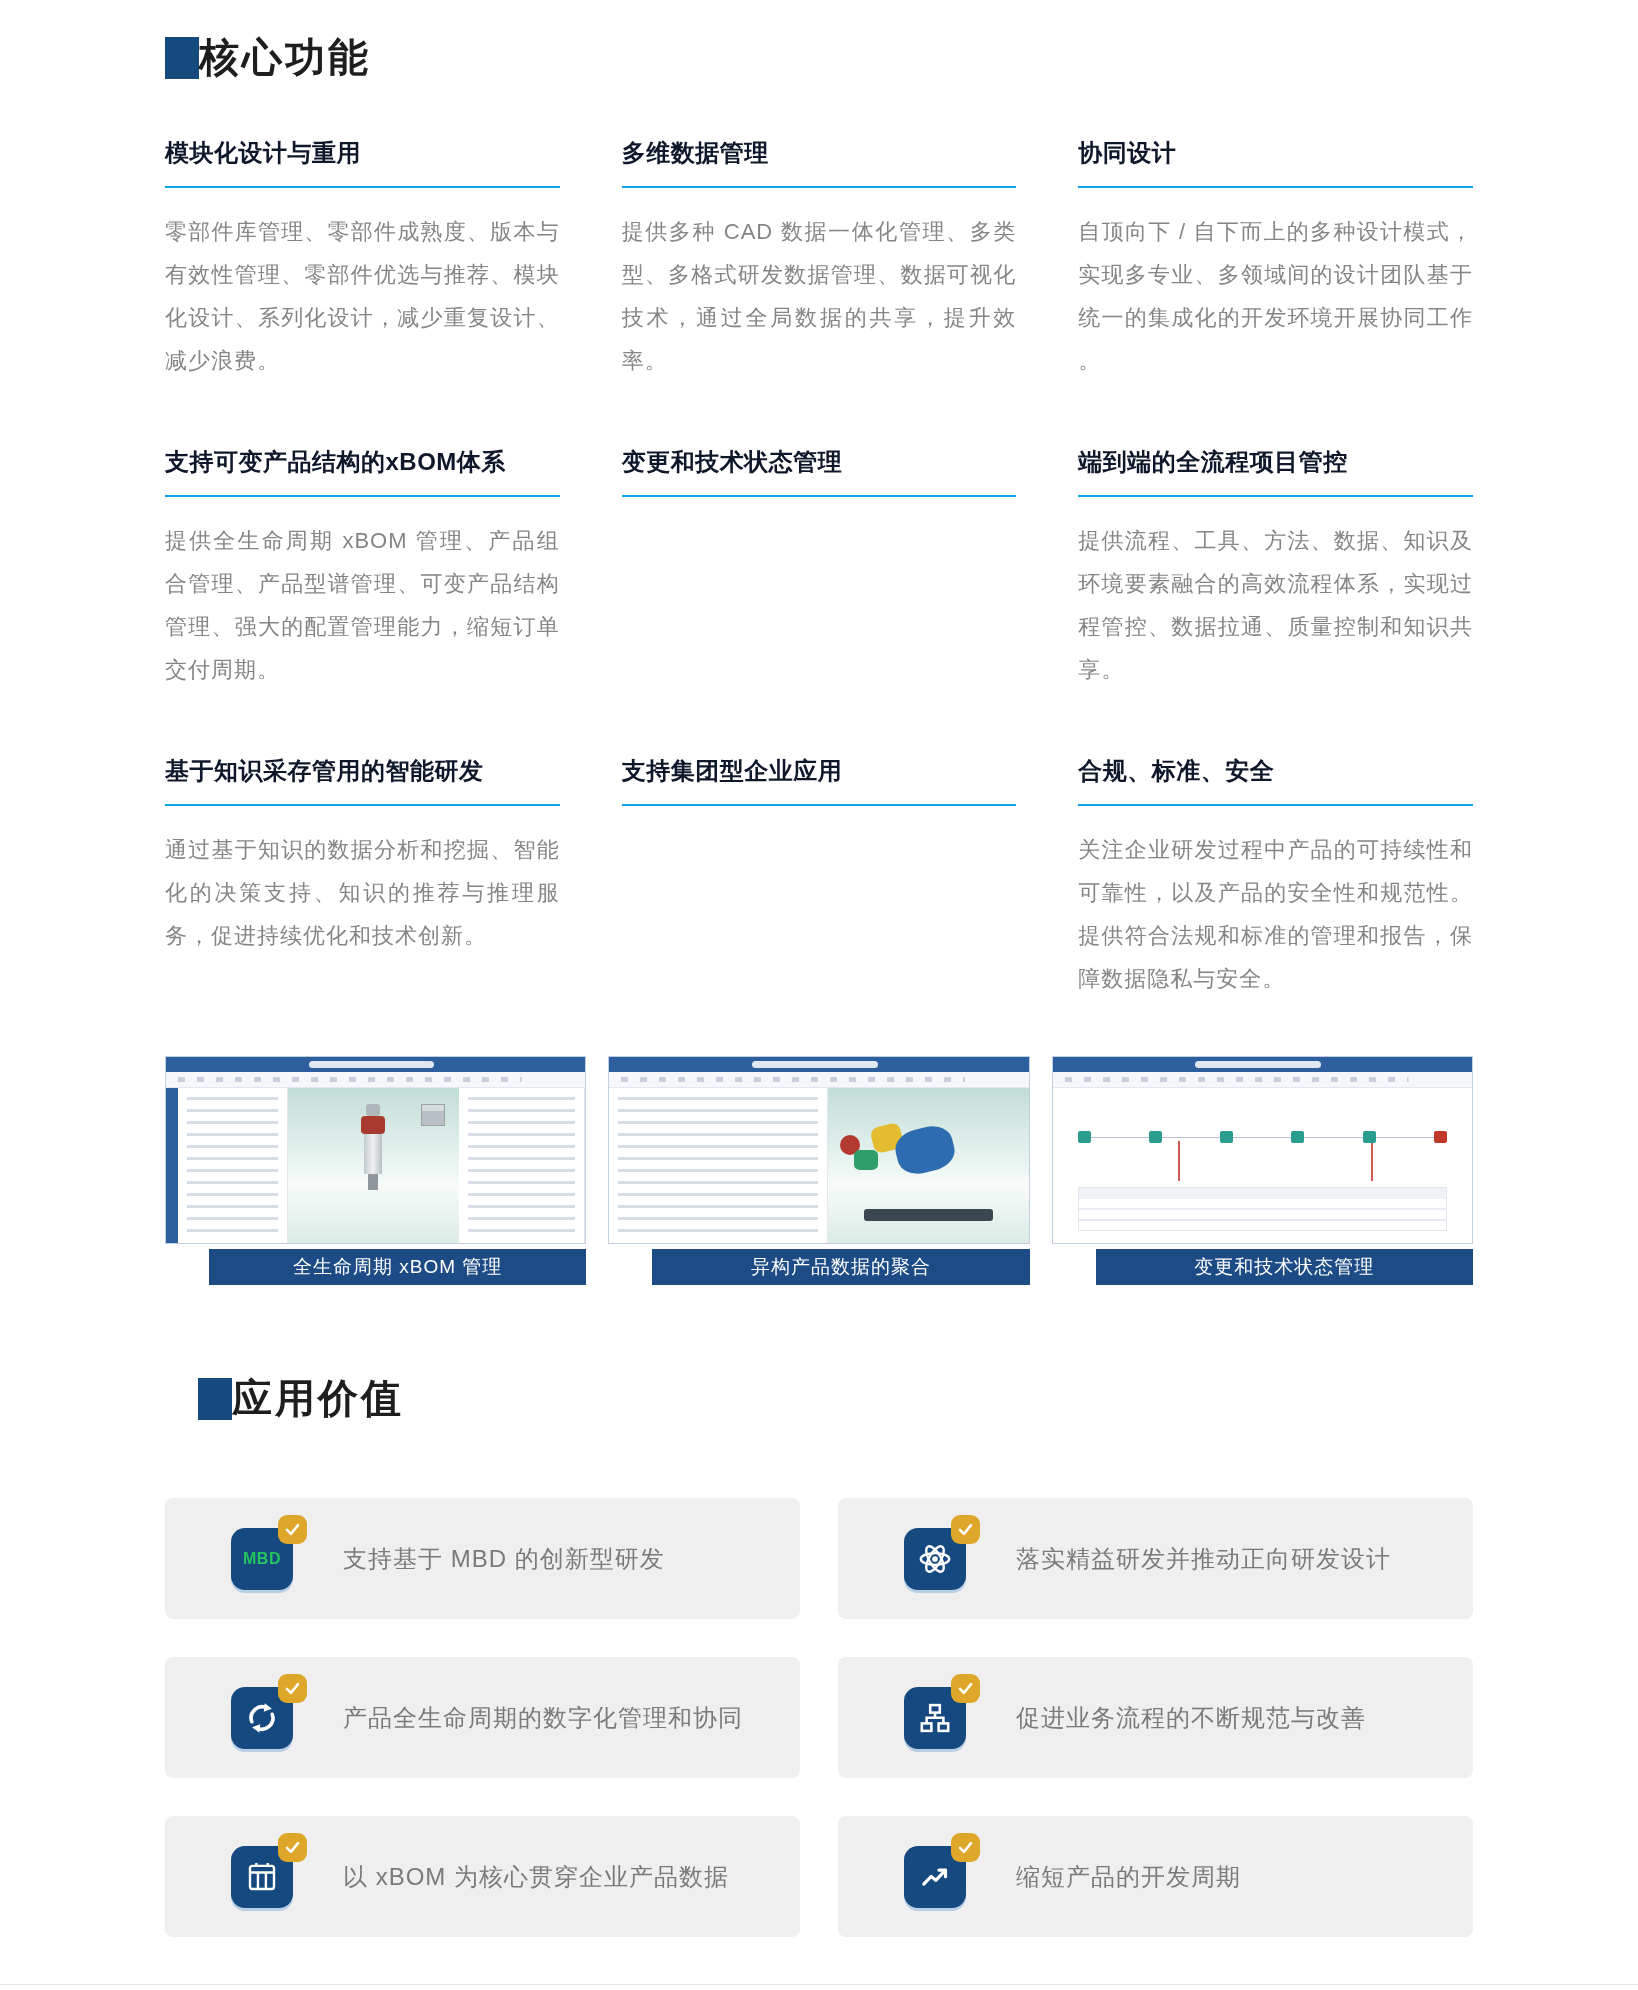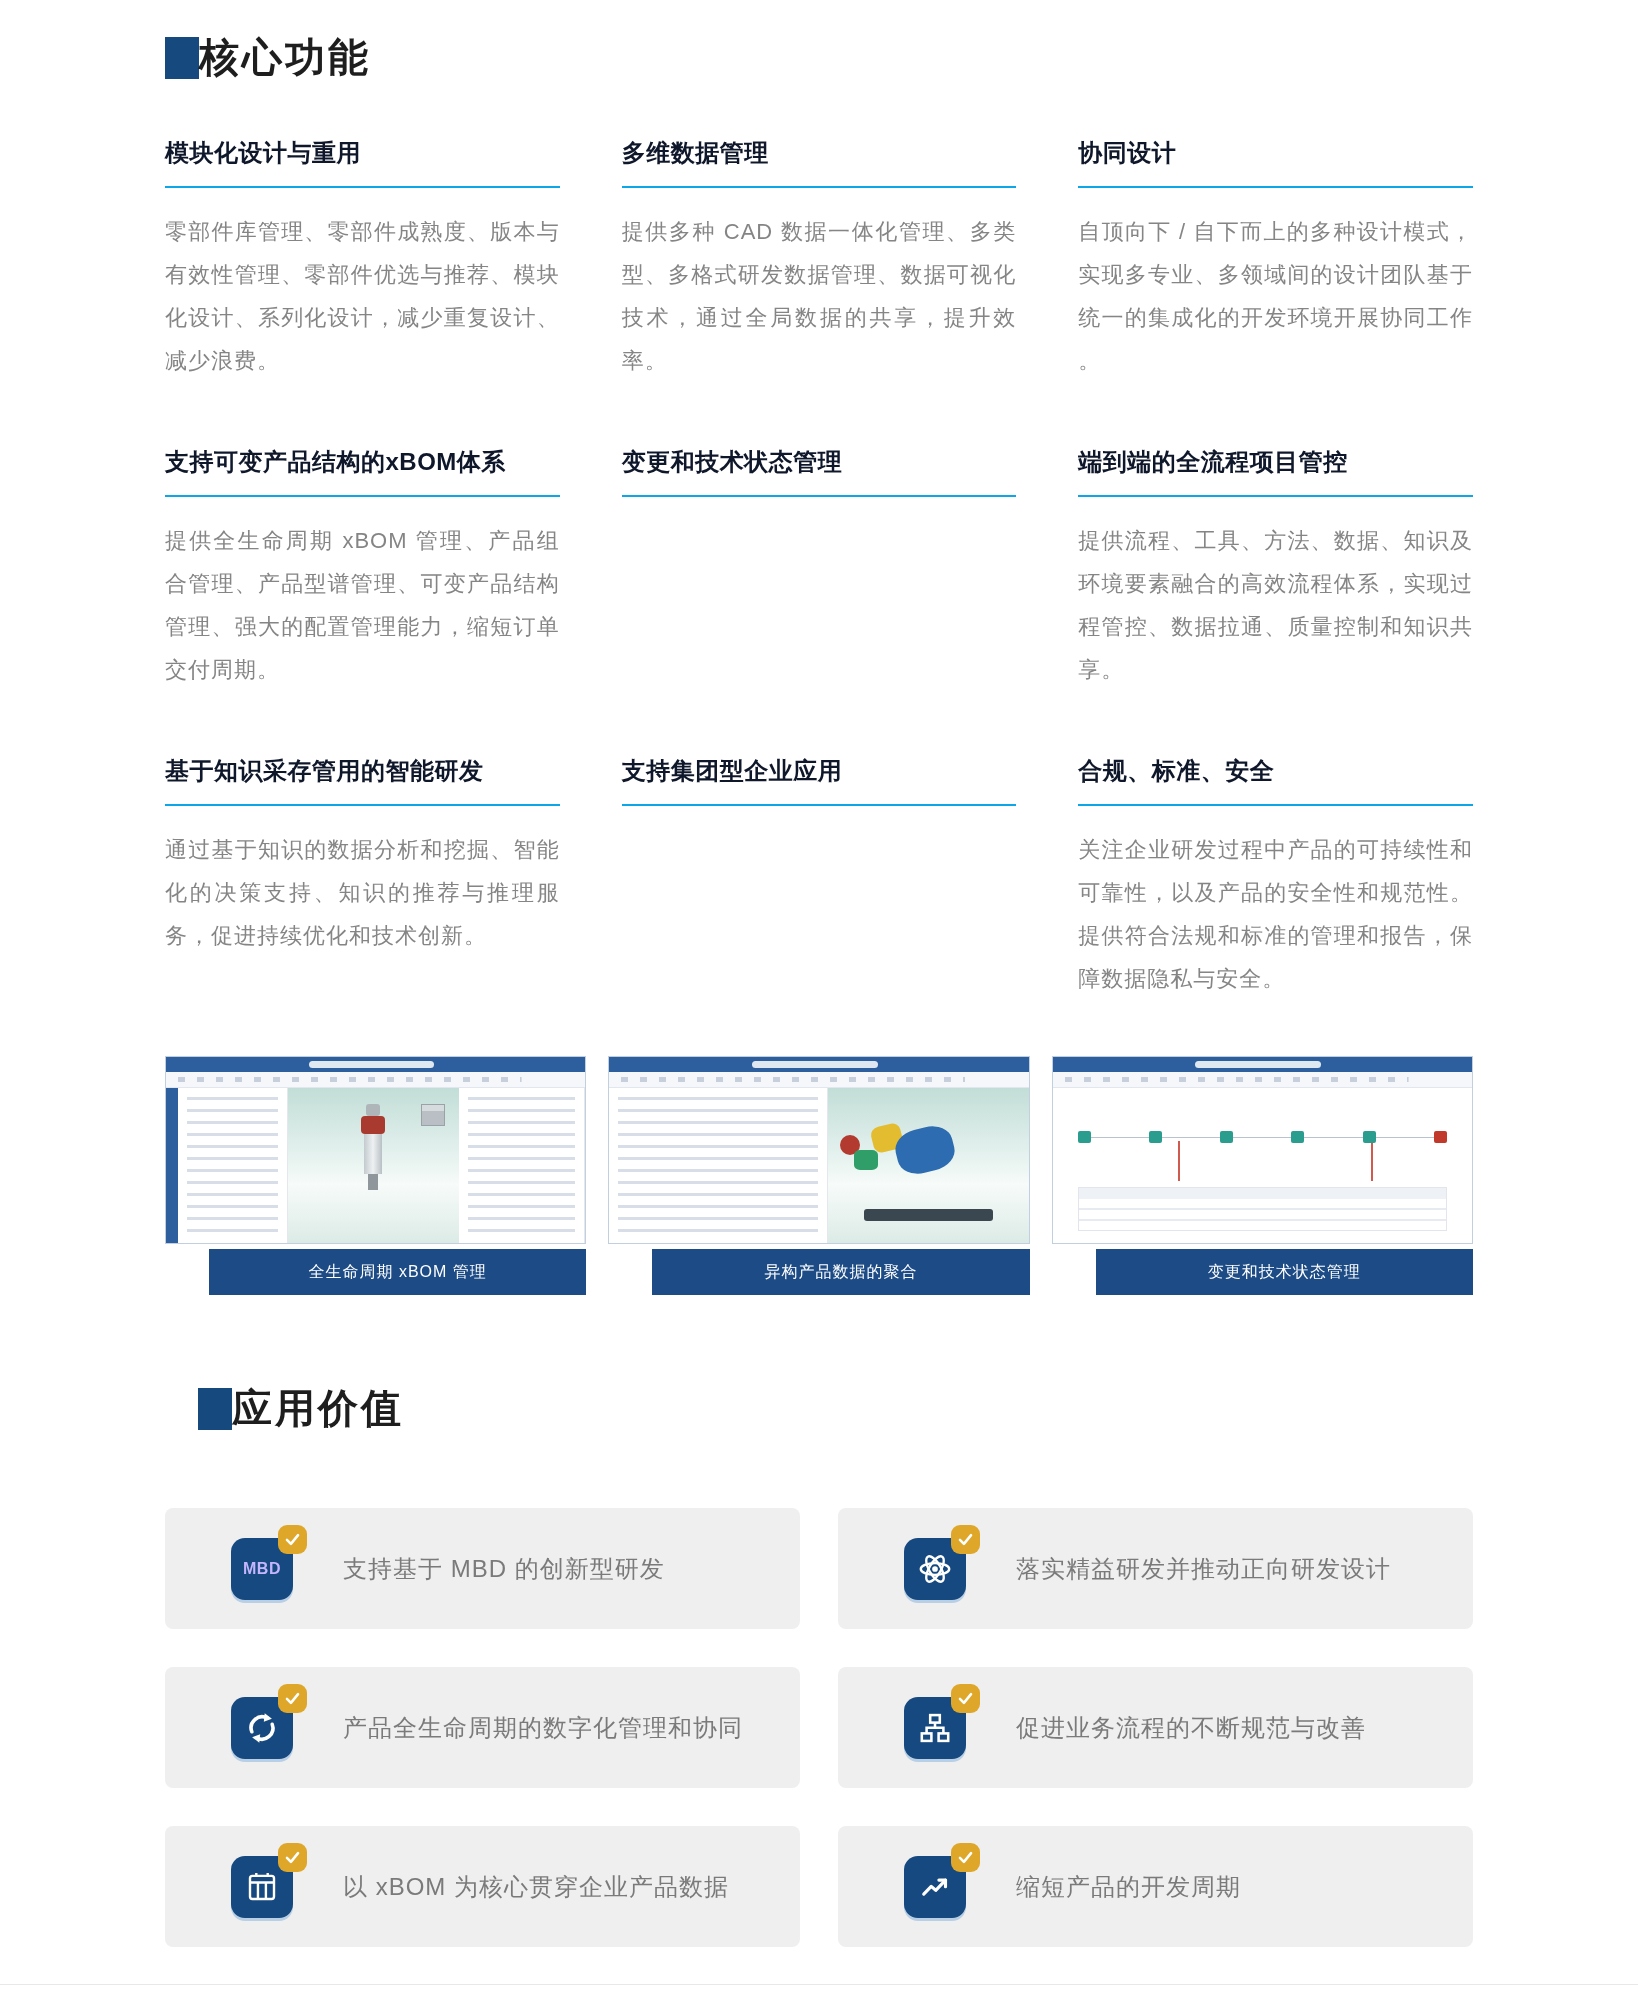--- a/index.html
+++ b/index.html
@@ -13,21 +13,21 @@
 
   
   .features{display:grid;grid-template-columns:repeat(3,1fr);column-gap:62px;row-gap:64px;margin-top:52px;}
   .feature h3{margin:0;font-size:24px;font-weight:bold;color:#0f172a;padding-bottom:17px;border-bottom:2px solid #0ea5e9;letter-spacing:0.5px;}
   .feature p{margin:22px 0 0;font-size:22px;color:#858585;line-height:43px;text-align:justify;letter-spacing:1px;}
 
   
   .shots{display:flex;gap:22px;margin-top:56px;}
   .shot{flex:1;display:flex;flex-direction:column;min-width:0;}
   .thumb{height:186px;border:1px solid #c2cfdf;background:#fff;display:flex;flex-direction:column;overflow:hidden;}
-  .caption{margin-top:5px;height:46px;background:#1d4b85;color:#fff;display:flex;align-items:center;justify-content:center;font-size:16px;letter-spacing:1px;margin-left:44px;}
+  .caption{margin-top:5px;height:36px;background:#1d4b85;color:#fff;display:flex;align-items:center;justify-content:center;font-size:19px;letter-spacing:1px;margin-left:44px;}
 
   .t-bar{height:15px;background:#2d5f9f;position:relative;flex:0 0 auto;}
   .t-pill{position:absolute;left:34%;top:4px;width:30%;height:7px;background:rgba(255,255,255,.85);border-radius:4px;}
   .t-tools{height:15px;background:#f5f7fa;border-bottom:1px solid #e2e7ef;flex:0 0 auto;
     background-image:repeating-linear-gradient(90deg,#c6cfdb 0 7px,transparent 7px 19px);
     background-size:82% 5px;background-repeat:no-repeat;background-position:12px 5px;}
   .t-main{flex:1;display:flex;position:relative;min-height:0;}
   .t-rail{width:12px;background:#2d5f9f;flex:0 0 auto;}
   .t-tree{border-right:1px solid #e4e8ee;background-repeat:no-repeat;background-position:9px 9px;background-size:calc(100% - 18px) calc(100% - 18px);
     background-image:repeating-linear-gradient(180deg,#d8dee8 0 3px,transparent 3px 12px);}
@@ -57,21 +57,21 @@
   .f-tbl{position:absolute;left:6%;right:6%;top:64%;bottom:8%;border:1px solid #e2e6ec;
     background-image:linear-gradient(#eef1f6,#eef1f6),repeating-linear-gradient(180deg,transparent 0 9px,#e7ebf1 9px 11px);
     background-size:100% 11px,100% 100%;background-repeat:no-repeat;}
 
   
   .value-head{margin-top:86px;padding-left:33px;}
   .value-grid{display:grid;grid-template-columns:1fr 1fr;column-gap:38px;row-gap:38px;margin-top:72px;}
   .vcard{background:#efefef;border-radius:8px;height:121px;display:flex;align-items:center;padding-left:66px;gap:50px;box-sizing:border-box;}
   .vicon{position:relative;width:62px;height:62px;background:#15497f;border-radius:14px;display:flex;align-items:center;justify-content:center;box-shadow:0 3px 0 rgba(130,175,220,.5);flex:0 0 auto;}
   .vbadge{position:absolute;top:-13px;right:-14px;width:29px;height:29px;background:#dfa72a;border-radius:9px;display:flex;align-items:center;justify-content:center;}
-  .mbd-text{color:#c4b5fd;font-weight:bold;font-size:16px;letter-spacing:0.5px;}
+  .mbd-text{color:#22c55e;font-weight:bold;font-size:16px;letter-spacing:0.5px;}
   .vlabel{font-size:24px;color:#7a7a7a;letter-spacing:1px;}
 
   .foot-line{position:absolute;left:0;right:0;bottom:5px;height:1px;background:#e8e8e8;}
 </style>
 </head>
 <body>
 
 <div class="page">
 
   <div class="sec-head">

